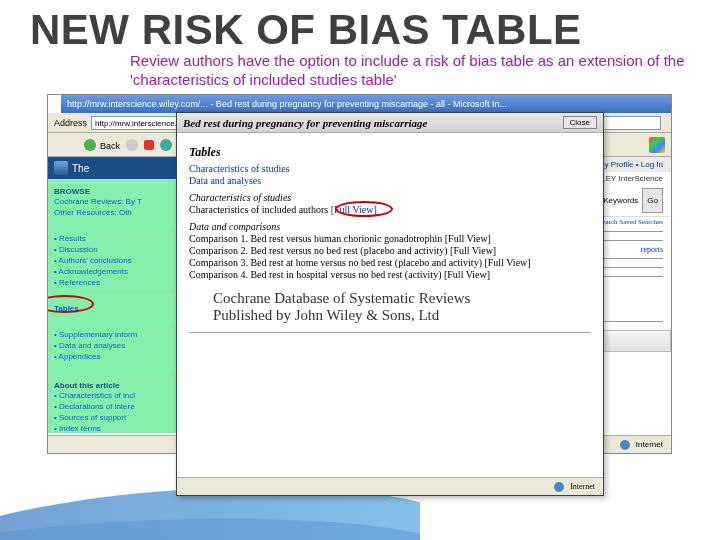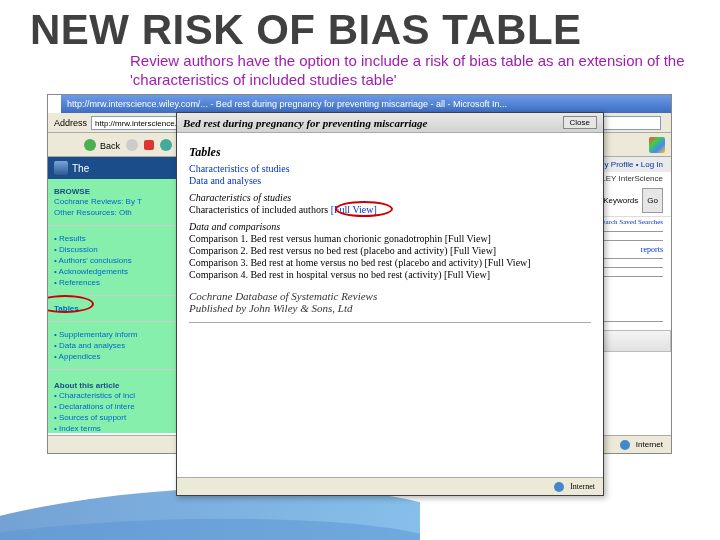--- a/index.html
+++ b/index.html
@@ -28,21 +28,21 @@
   .ref-line { border-bottom: 1px solid #999; margin: 4px 8px; height: 0; }
   .popup { position: absolute; left: 176px; top: 112px; width: 428px; height: 384px; background: #fff; border: 1px solid #404040; box-shadow: 2px 2px 6px rgba(0,0,0,0.3); z-index: 5; }
   .popup-title-bar { background: linear-gradient(#e8e8e8, #d2d2d2); height: 20px; display: flex; align-items: center; justify-content: space-between; padding: 0 6px; font-family: "Times New Roman", serif; font-size: 11px; font-weight: bold; font-style: italic; border-bottom: 1px solid #aaa; }
   .close-btn { background: #e6e6e6; border: 1px solid #888; font-family: Tahoma, sans-serif; font-size: 8px; padding: 1px 6px; cursor: default; font-style: normal; font-weight: normal; }
   .popup-body { padding: 6px 12px; font-family: "Times New Roman", serif; font-size: 10px; }
   .popup-h { font-weight: bold; font-style: italic; font-size: 12px; margin: 6px 0 3px; }
   .popup-link { color: #0033cc; cursor: default; }
   .popup-sub { font-style: italic; font-size: 10px; margin-top: 6px; }
   .popup-row { margin: 1px 0; }
   .fv { color: #0033cc; }
-  .popup-footer { margin-top: 10px; font-style: italic; font-size: 11px; color: #333; }
+  .popup-footer { margin-top: 10px; font-size: 15px; color: #333; margin-left: 24px; }
   .hr { border-top: 1px solid #aaa; margin: 8px 0 4px; }
   .status-bar { position: absolute; bottom: 0; left: 0; right: 0; height: 18px; background: #ece9d8; border-top: 1px solid #aaa; display: flex; align-items: center; justify-content: flex-end; padding: 0 8px; font-family: Tahoma, sans-serif; font-size: 8px; gap: 6px; }
   .contrib-bar { background: linear-gradient(#f4f4f4,#e2e2e2); height: 22px; border: 1px solid #bbb; display: flex; align-items: center; padding: 0 10px; font-family: "Times New Roman", serif; font-size: 11px; font-weight: bold; font-style: italic; margin-top: 4px; }
   .swoosh { position: absolute; left: 0; bottom: 0; width: 420px; height: 70px; overflow: hidden; pointer-events: none; }
   .swoosh::before { content: ""; position: absolute; left: -120px; bottom: -90px; width: 600px; height: 140px; background: linear-gradient(90deg, #4a7fc2, #6bb5e8); border-radius: 50%; transform: rotate(-4deg); opacity: 0.8; }
   .swoosh::after { content: ""; position: absolute; left: -140px; bottom: -70px; width: 600px; height: 90px; background: #5a94d2; border-radius: 50%; transform: rotate(-2deg); opacity: 0.5; }
 </style>
 </head>
 <body>
 

